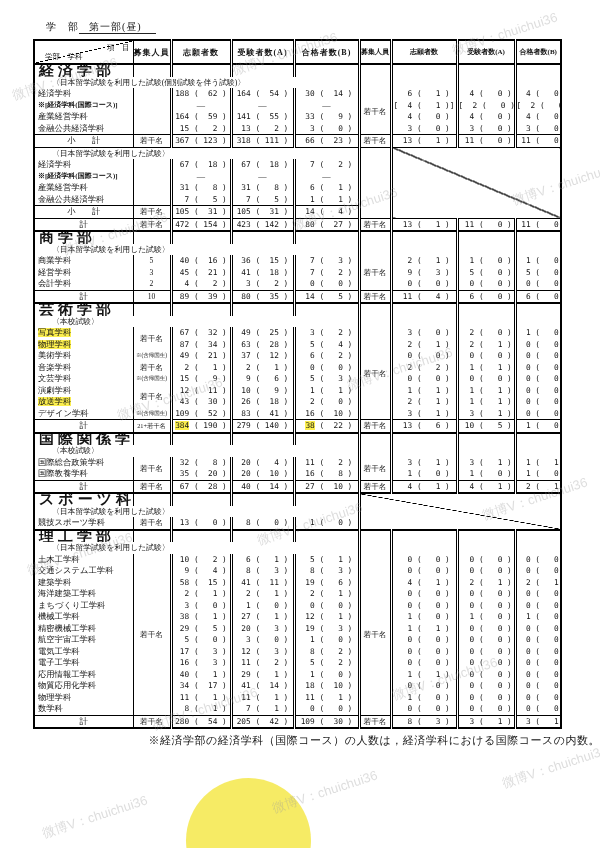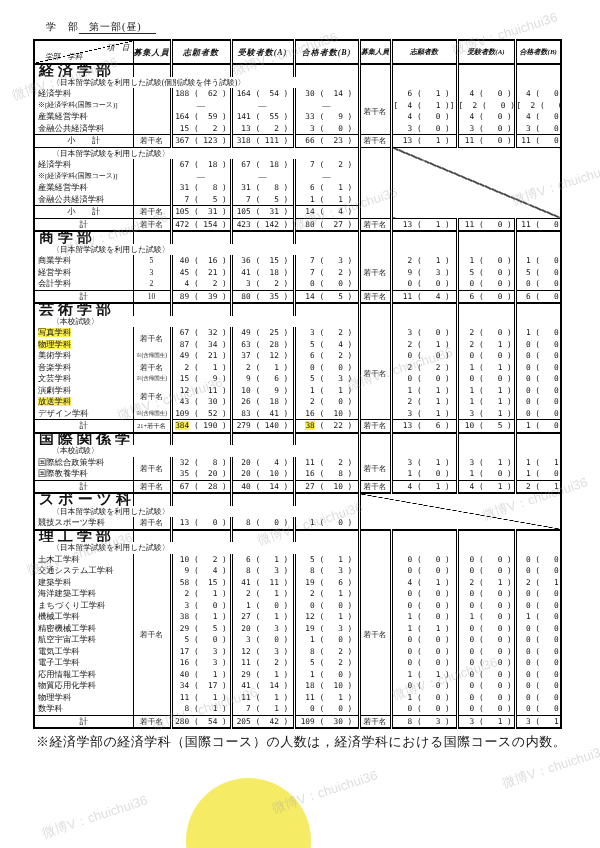--- a/index.html
+++ b/index.html
@@ -5,43 +5,43 @@
   html,body{margin:0;padding:0;}
   body{width:600px;height:848px;background:#fff;}
   .sheet{position:relative;width:600px;height:848px;background:#ffffff;overflow:hidden;
          font-family:"Liberation Serif",serif;color:#141414;}
   .page-title{margin:20px 0 0 46px;font-size:10px;letter-spacing:1px;}
   .page-title .fill{border-bottom:1px solid #222;padding:0 14px 1px 10px;}
   table.main{border-collapse:collapse;table-layout:fixed;margin:5px 0 0 33px;width:527px;
              border:2px solid #000;}
   td{padding:0;height:11.5px;line-height:11px;vertical-align:middle;overflow:hidden;
      font-size:8.3px;}
-  tr.hdr td{height:22px;border-bottom:2px solid #000;font-style:italic;}
+  tr.hdr td{height:22px;border-bottom:2px solid #000;}
   .hc{font-weight:bold;text-align:center;font-size:8px;letter-spacing:1px;white-space:nowrap;}
   .hcs{font-size:7px;letter-spacing:0;}
   .corner{position:relative;background:linear-gradient(to bottom right,transparent 49.3%,#000 49.3%,#000 50.7%,transparent 50.7%);}
   .corner .ct{position:absolute;top:1px;right:3px;font-size:7.5px;}
   .corner .cb{position:absolute;bottom:1px;left:10px;font-size:7.5px;}
   .cL1{border-left:1px solid #000;}
   .cLd{border-left:3px double #000;}
   tr.rsec td{border-top:2px solid #000;}
   tr.rtot td{border-top:1px solid #000;border-bottom:1px solid #000;}
   .dept{padding-left:3px;white-space:nowrap;}
-  .tight{font-size:7px;}
+  .tight{font-size:7px;font-weight:bold;}
   .secname{font-weight:bold;letter-spacing:4px;font-size:15px;padding-left:4px;white-space:nowrap;margin-top:29px;}
   .note{font-size:7.8px;white-space:nowrap;overflow:visible;padding-left:17px;}
   .num{font-family:"DejaVu Sans Mono",monospace;white-space:pre;text-align:center;font-size:7.8px;}
   .dash{text-align:center;}
   .rec{text-align:center;font-size:7.6px;white-space:nowrap;}
   .sm{font-size:5.5px;}
   .sm2{font-size:6.3px;}
   .ctr{text-align:center;padding-left:0;}
   .diag{background:linear-gradient(to top right,transparent 49.5%,#000 49.5%,#000 50.5%,transparent 50.5%);}
   .hl{background:#fbee4e;}
-  .footnote{margin:4px 0 0 36px;font-size:13px;letter-spacing:.5px;}
+  .footnote{margin:4px 0 0 36px;font-size:11px;letter-spacing:.5px;text-align:right;}
   .wm{position:absolute;color:#9a9a9a;opacity:.33;font-size:13px;white-space:nowrap;
       transform:rotate(-18deg);font-family:"Liberation Sans",sans-serif;pointer-events:none;z-index:5;}
   .ycircle{position:absolute;left:186px;top:778px;width:125px;height:125px;border-radius:50%;
            background:#f4e84a;opacity:.85;z-index:4;pointer-events:none;}
 </style>
 </head>
 <body>
 
 <div class="sheet">
   <div class="page-title">

